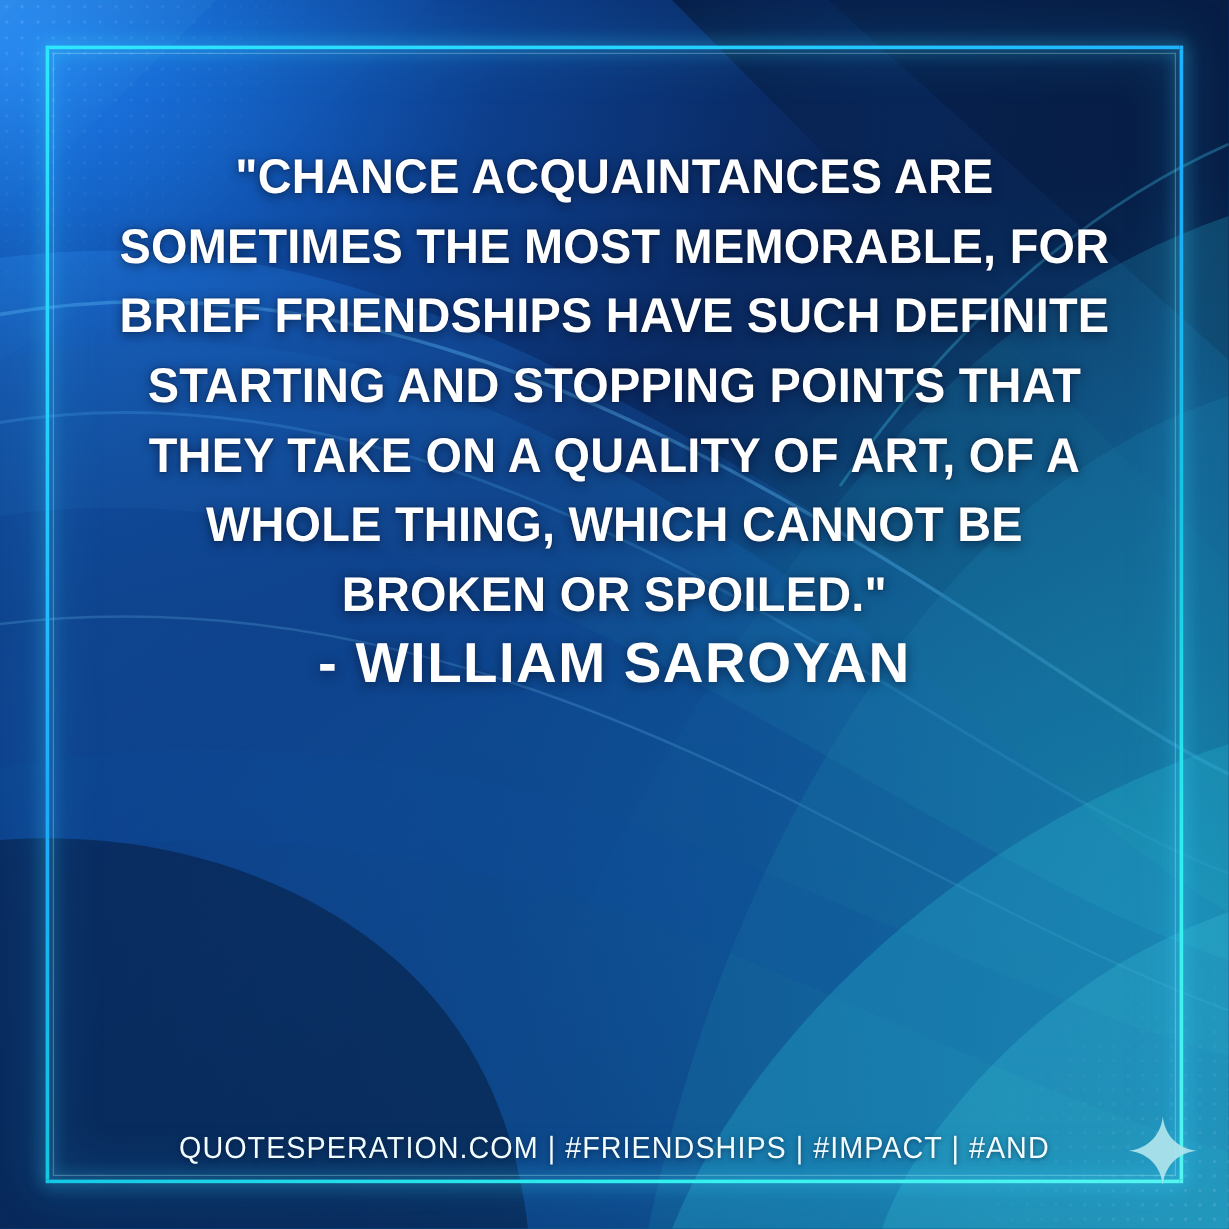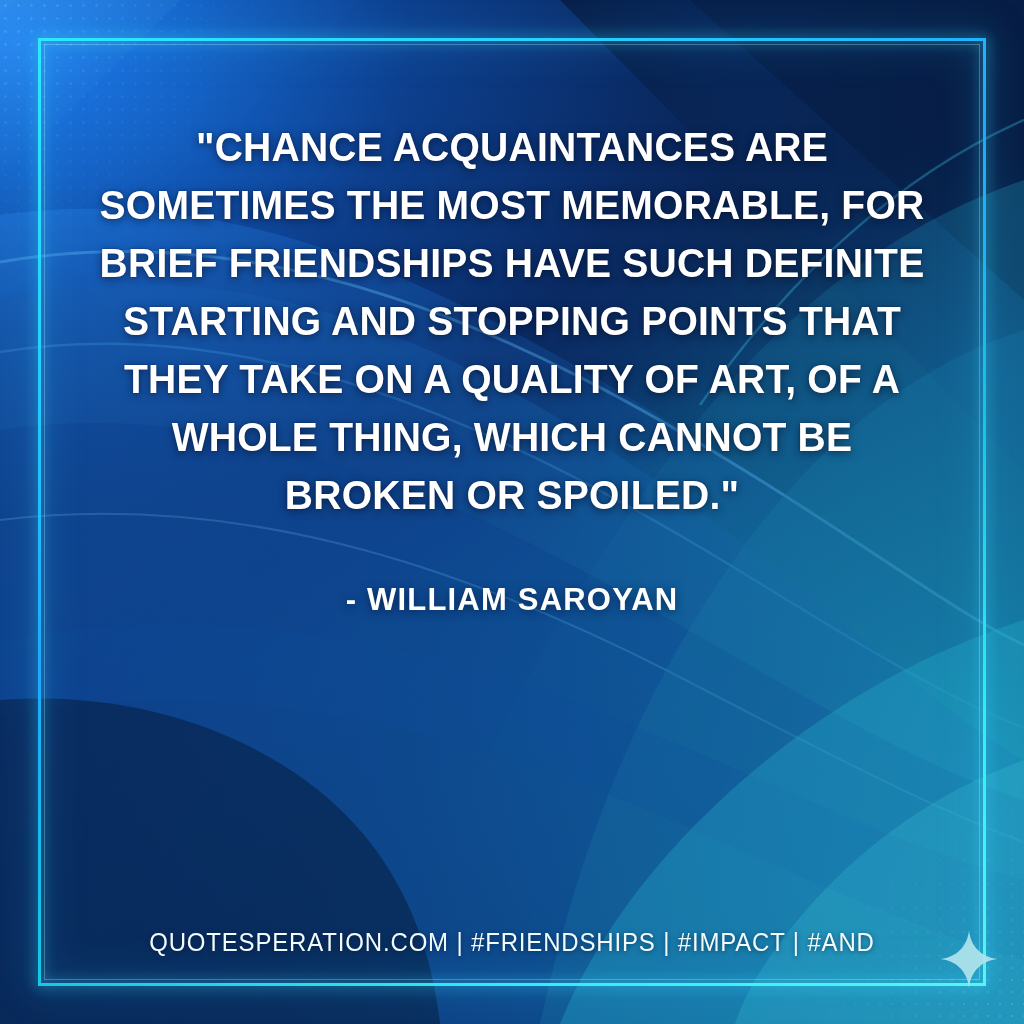--- a/index.html
+++ b/index.html
@@ -75,35 +75,34 @@
     font-family:"Liberation Sans", sans-serif;
     font-weight:bold;
     font-size:40.5px;
     line-height:58px;
     letter-spacing:.2px;
     text-transform:uppercase;
     text-shadow:0 2px 9px rgba(0,14,40,.62), 0 0 2px rgba(0,20,50,.5);
     transform:scaleX(.965);
   }
   #author {
-    margin-top:58px;
     color:#ffffff;
     font-family:"Liberation Sans", sans-serif;
     font-weight:bold;
-    font-size:31px;
+    font-size:47px;
     letter-spacing:1.2px;
     text-transform:uppercase;
     text-shadow:0 2px 10px rgba(0,14,40,.6);
   }
 
   
   .footer {
     position:absolute; left:0; right:0; bottom:38px;
     height:58px;
-    display:flex; align-items:flex-start; justify-content:center;
+    display:flex; align-items:center; justify-content:center;
   }
   #footer-text {
     color:#f1fcff;
     font-family:"Liberation Sans", sans-serif;
     font-weight:normal;
     font-size:25.5px;
     letter-spacing:.9px;
     text-transform:uppercase;
     white-space:nowrap;
     text-shadow:0 1px 5px rgba(0,20,45,.55);

